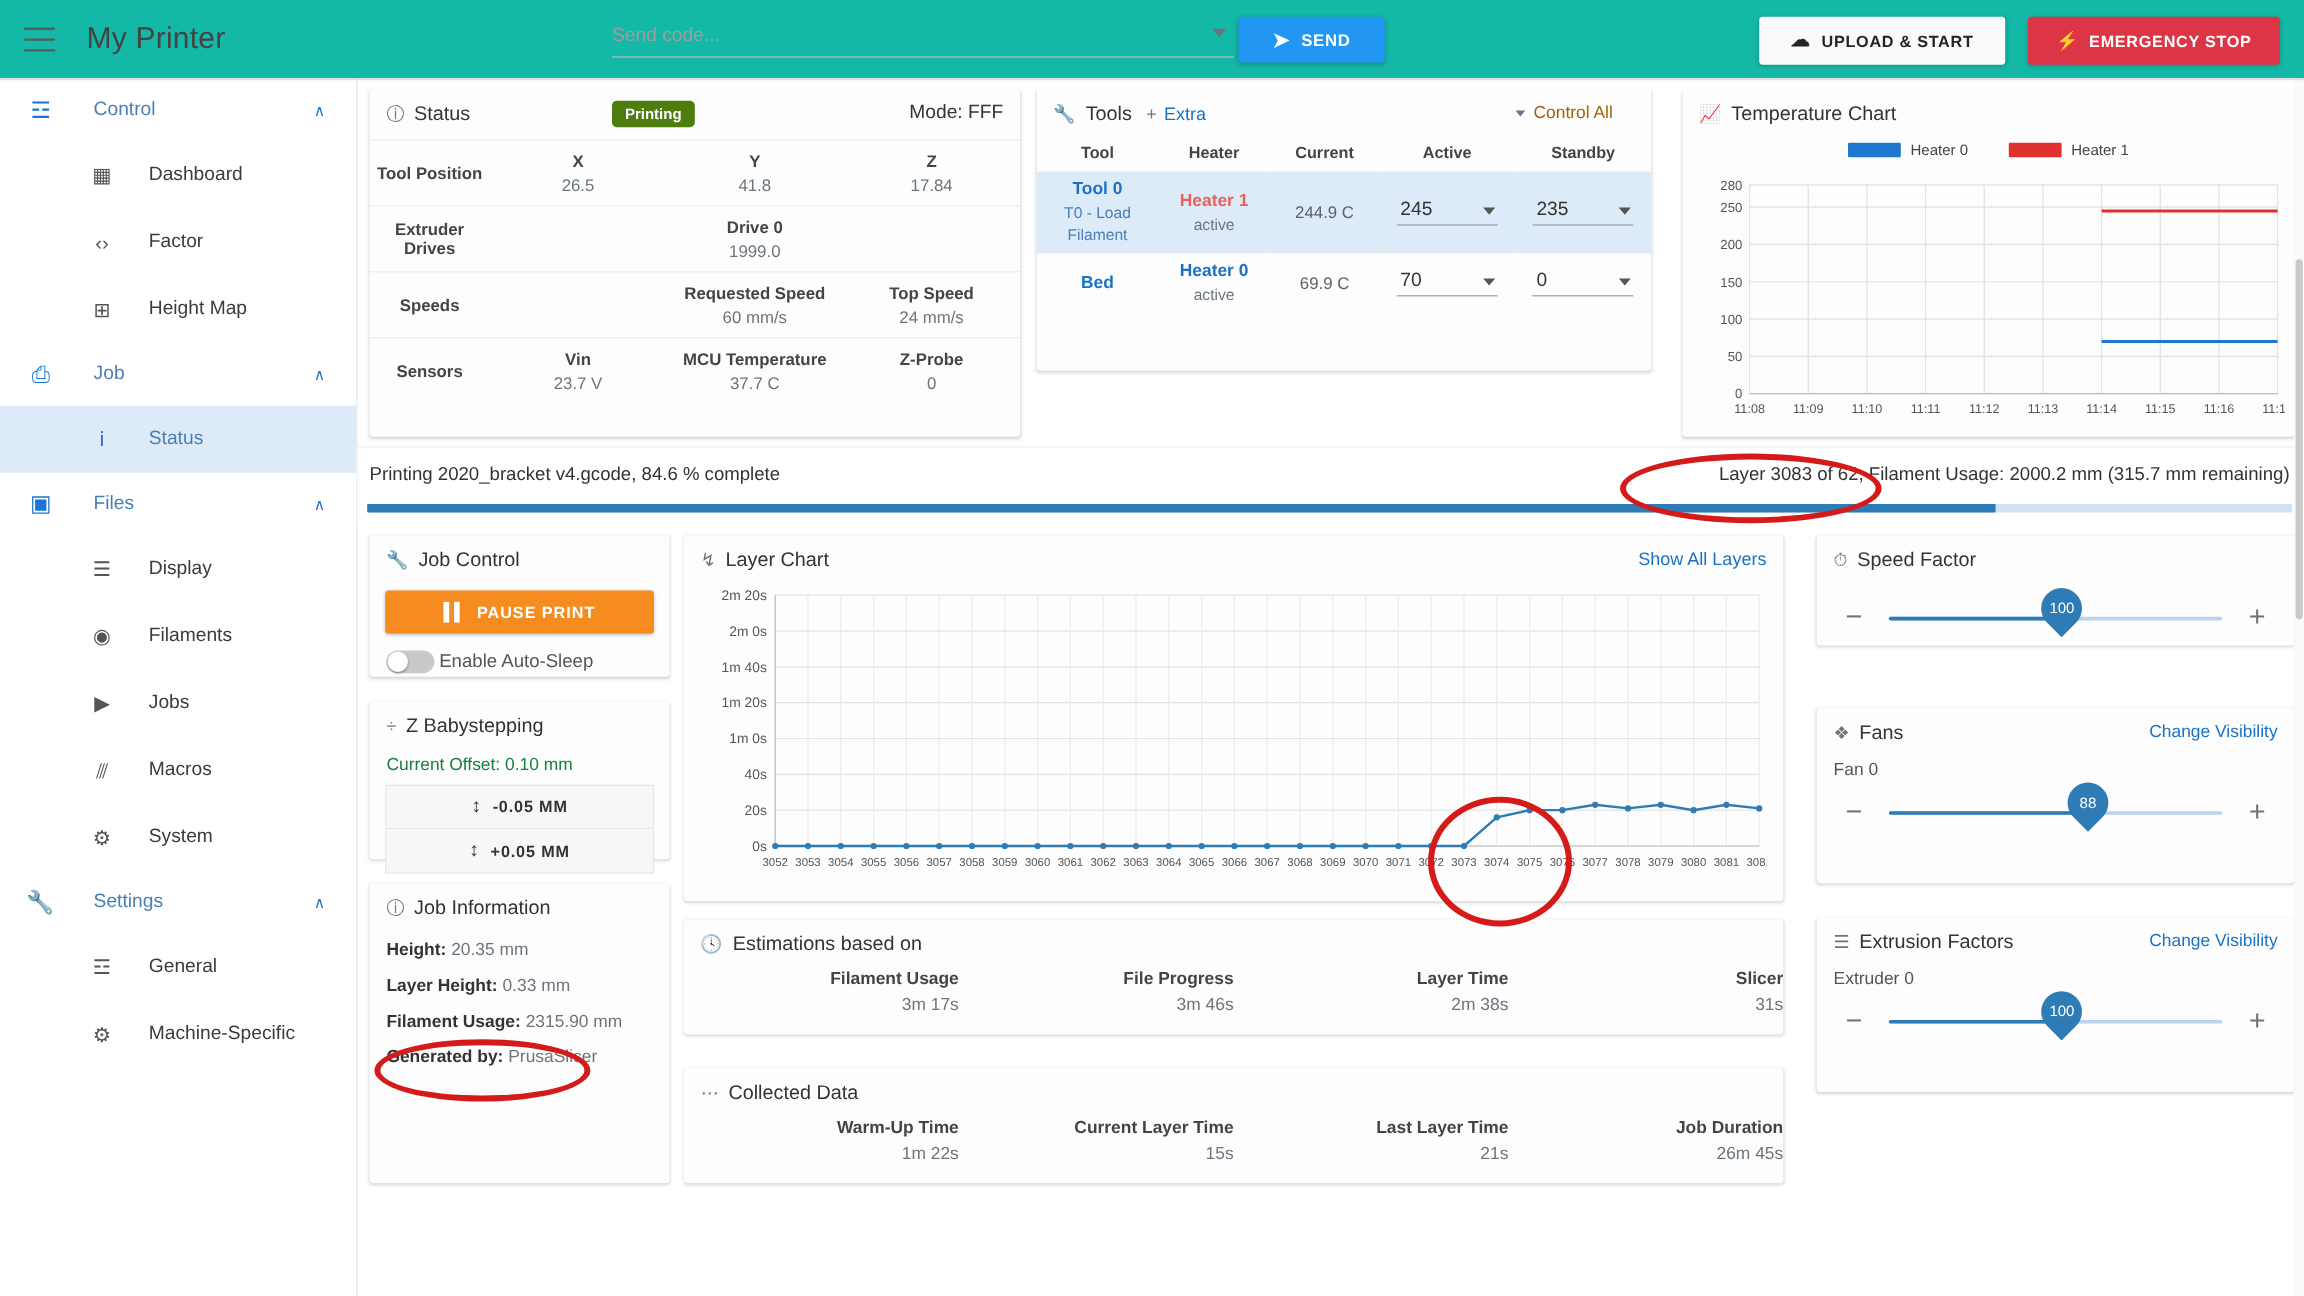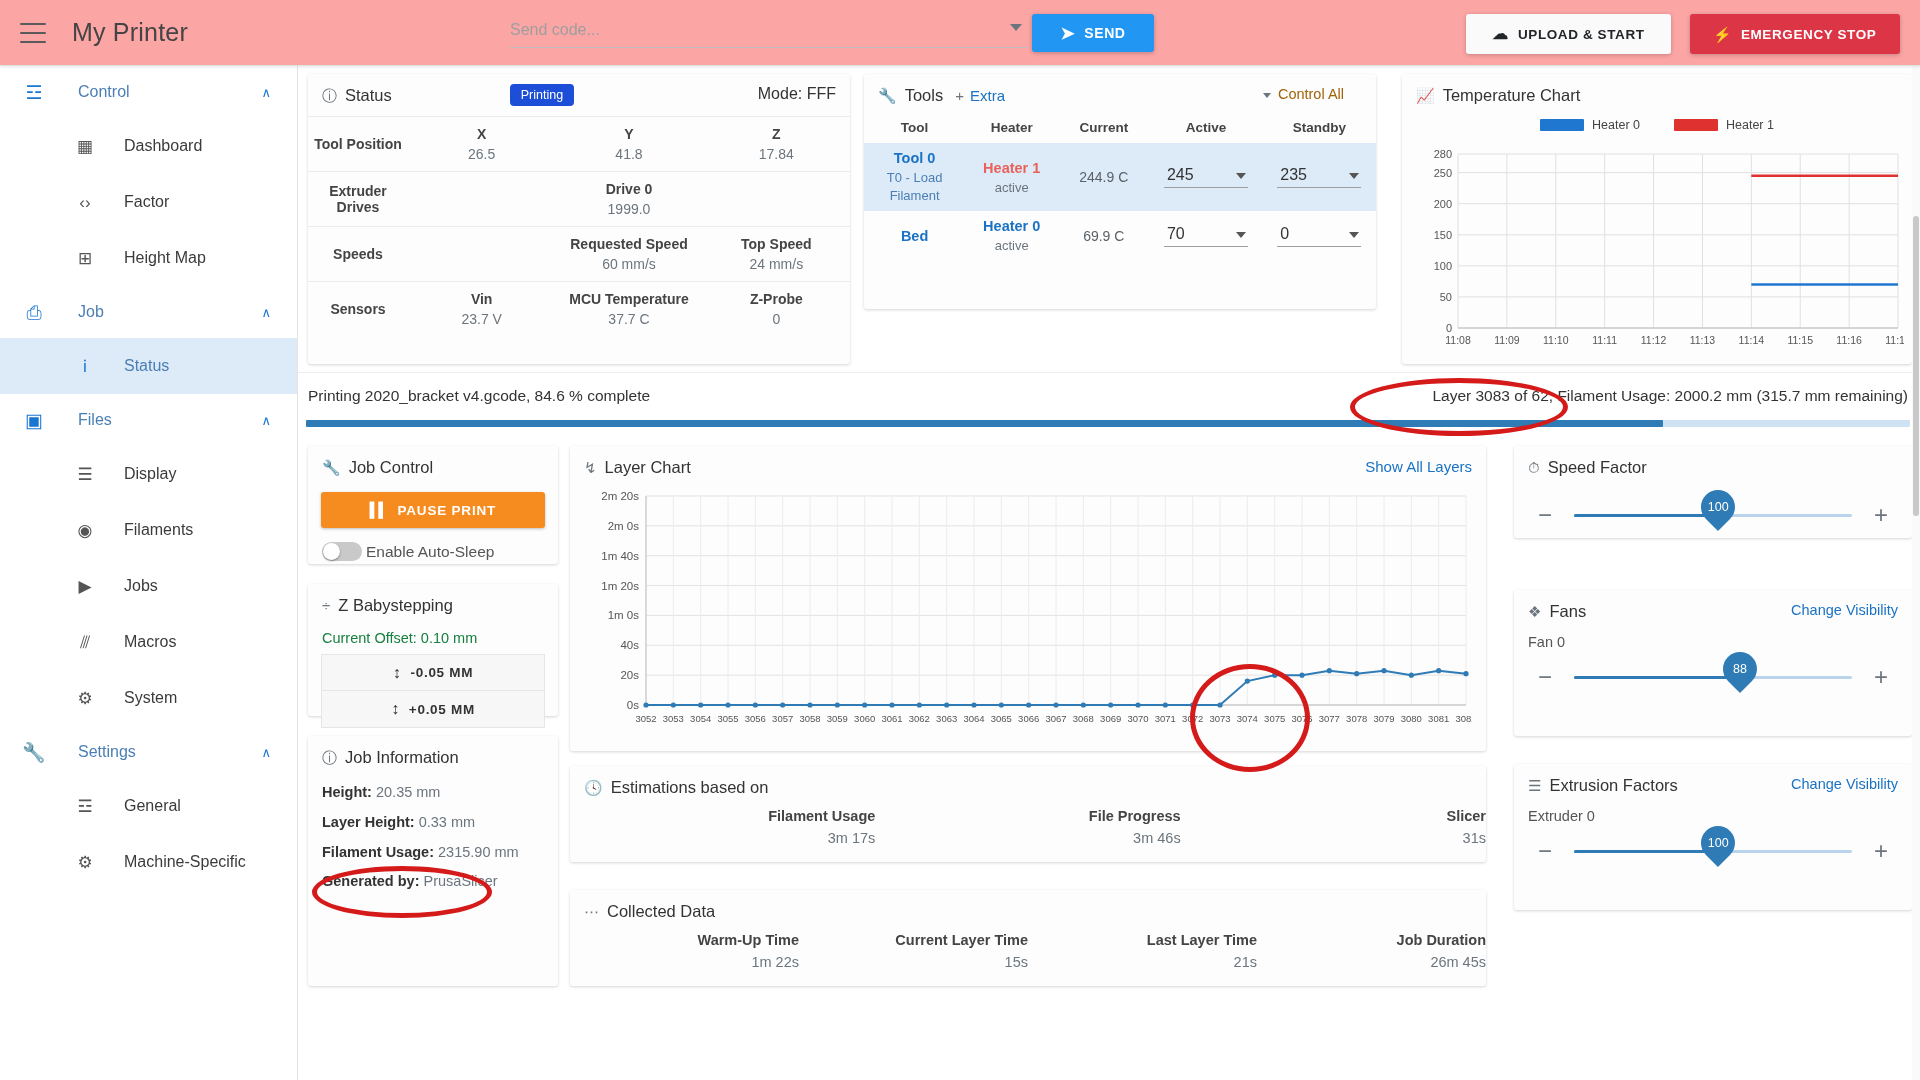--- a/index.html
+++ b/index.html
@@ -7,21 +7,21 @@
     width: 1920px; height: 1080px;
     font-family: "Liberation Sans", sans-serif;
     background: #ffffff;
     color: #212529;
     overflow: hidden;
     font-size: 14px;
   }
   
   .appbar {
     position: absolute; top: 0; left: 0; width: 1920px; height: 66px;
-    background: #fca5a5; border-bottom: 1px solid #e0e0e0;
+    background: #14b8a6; border-bottom: 1px solid #e0e0e0;
     display: flex; align-items: center;
     box-shadow: 0 1px 3px rgba(0,0,0,.10);
     z-index: 20;
   }
   .hamburger { width: 26px; height: 20px; margin-left: 20px; display:flex; flex-direction:column; justify-content:space-between; cursor:pointer;}
   .hamburger i { display:block; height:2px; background:#5a5a5a; border-radius:1px;}
   .app-title { margin-left: 26px; font-size: 25px; color: #444; font-weight: 400; letter-spacing: .2px;}
   .code-wrap { position:absolute; left: 510px; top: 14px; width: 518px; }
   .code-input {
     width: 100%; height: 34px; border: none; border-bottom: 1px solid #bdbdbd;
@@ -78,21 +78,21 @@
   .card {
     position:absolute; background:#fdfdfd; border-radius:3px;
     box-shadow:0 1px 3px rgba(0,0,0,.17);
   }
   .card-head {
     display:flex; align-items:center; height:42px; padding:0 14px;
     font-size:16.5px; color:#333; position:relative;
   }
   .card-head .hicon { margin-right:8px; font-size:15px; color:#6c757d; line-height:1;}
   .badge {
-    background:#1d4ed8; color:#fff; font-size:12.5px; font-weight:400;
+    background:#4d7c0f; color:#fff; font-size:12.5px; font-weight:700;
     padding:4px 11px; border-radius:4px;
   }
 
   
   #status-card { left:10px; top:8px; width:542px; height:290px; }
   #status-card .st-row { display:flex; align-items:center; border-top:1px solid #ececec; }
   #status-card .st-lab { width:100px; text-align:center; font-weight:700; color:#444; font-size:14px;}
   #status-card .st-cells { flex:1; display:flex; }
   #status-card .st-cell { flex:1; text-align:center; padding:9px 0; }
   #status-card .st-cell .k { font-weight:700; color:#444; font-size:14px; }
@@ -682,20 +682,24 @@
     <div class="four" id="est-items">
         <div>
           <div class="k">Filament Usage</div>
           <div class="v">3m 17s</div>
         </div>
         <div>
           <div class="k">File Progress</div>
           <div class="v">3m 46s</div>
         </div>
         <div>
+          <div class="k">Layer Time</div>
+          <div class="v">2m 38s</div>
+        </div>
+        <div>
           <div class="k">Slicer</div>
           <div class="v">31s</div>
         </div>
       </div>
   </div>
 
   <div class="card" id="coll-card">
     <div class="card-head">
       <span class="hicon">⋯</span>
       <span>Collected Data</span>

